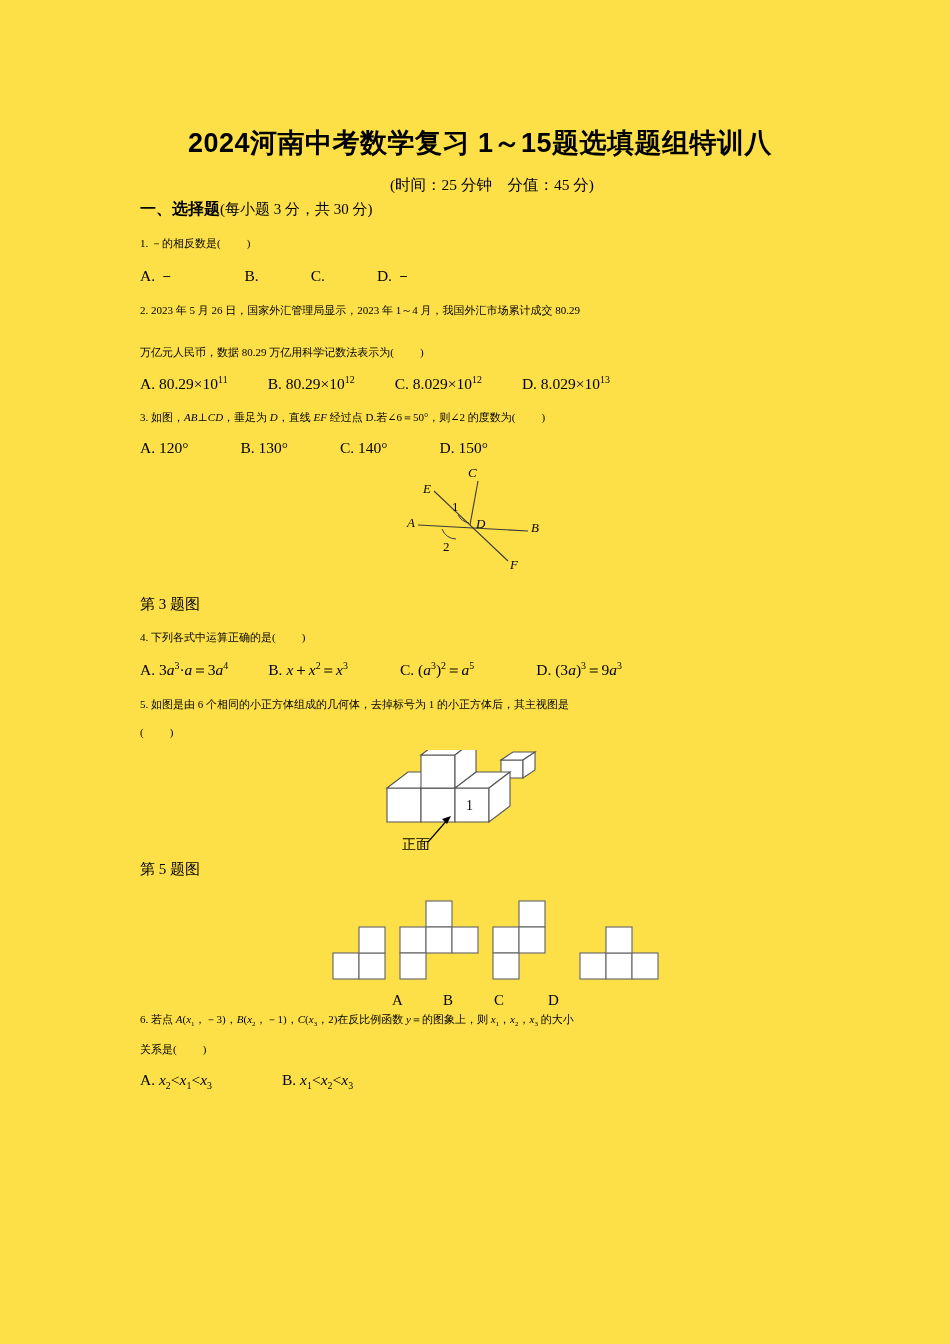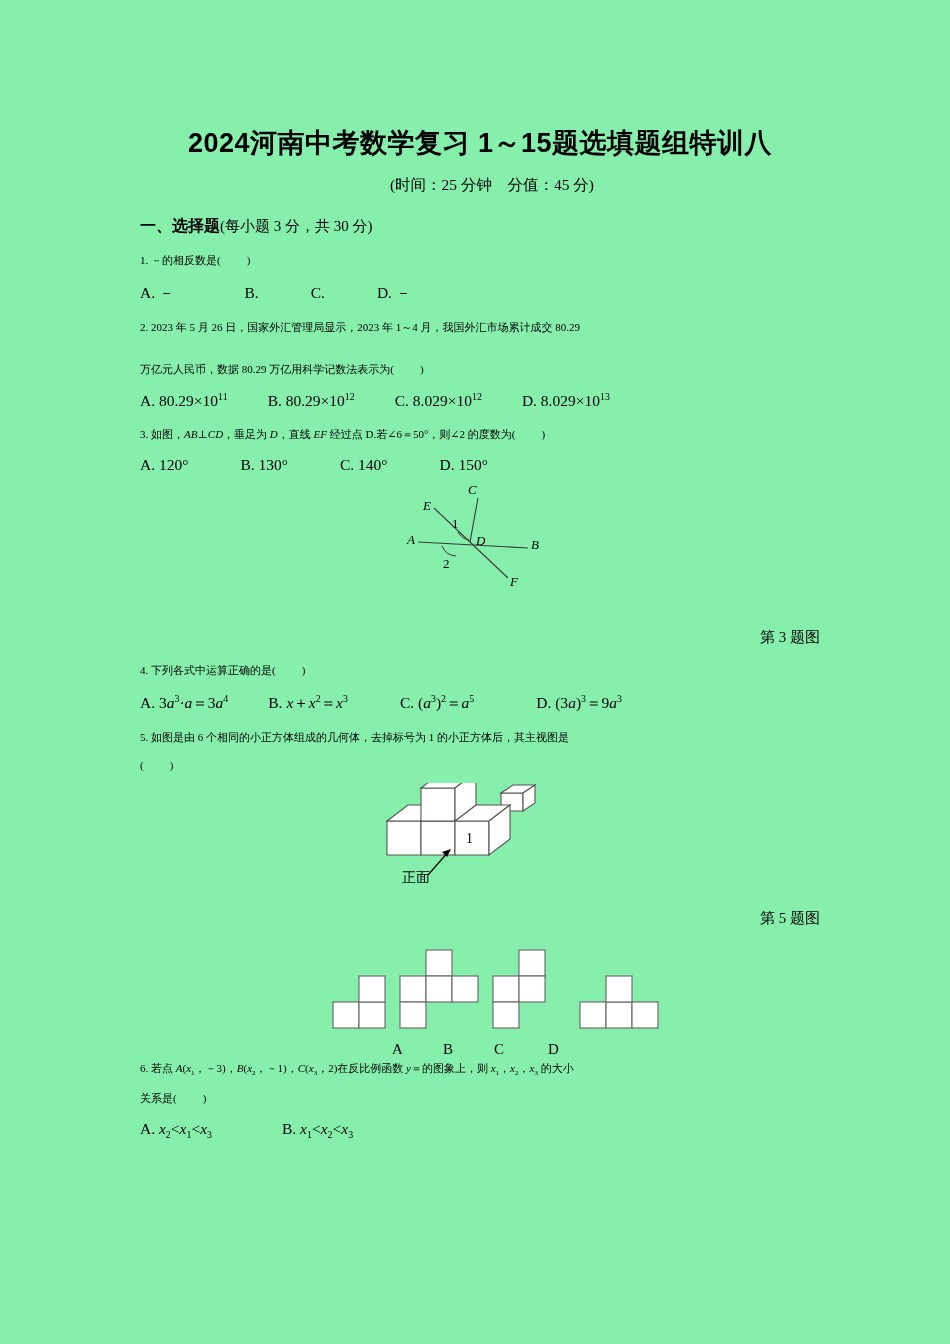--- a/index.html
+++ b/index.html
@@ -8,21 +8,21 @@
     background: #ffffff;
   }
   body {
     font-family: "Liberation Serif", "DejaVu Serif", serif;
     color: #000000;
   }
   .page {
     position: relative;
     width: 950px;
     height: 1344px;
-    background: #86efac;
+    background: #fde047;
     overflow: hidden;
   }
   .content {
     position: absolute;
     left: 140px;
     top: 0;
     width: 680px;
   }
 
   
@@ -56,21 +56,21 @@
     font-size: 15.5px;
     text-align: center;
     margin-top: 14px;
     padding-left: 24px;
     font-family: Liberation Serif, serif;
   }
 
   
   .section-head {
     font-size: 16px;
-    margin-top: 20px;
+    margin-top: 3px;
   }
   .section-head b {
     font-family: "Liberation Sans", "DejaVu Sans", sans-serif;
     font-size: 16px;
   }
   .section-head .sub {
     font-size: 15px;
   }
 
   
@@ -91,22 +91,22 @@
   .sp-xl { display: inline-block; width: 70px; }
 
   i.it { font-style: italic; }
   sup { font-size: 0.64em; vertical-align: super; }
   sub { font-size: 0.64em; vertical-align: sub; }
   .paren-gap { display: inline-block; width: 26px; }
 
   
   .fig-caption {
     font-size: 15px;
-    text-align: right;
-    margin-top: 26px;
+    text-align: left;
+    margin-top: 10px;
   }
 
   
   .fig {
     position: relative;
     width: 100%;
   }
   .fig3 { height: 122px; margin-top: 6px; }
   .fig5 { height: 100px; margin-top: 8px; }
   .figopts { height: 118px; margin-top: 14px; }

